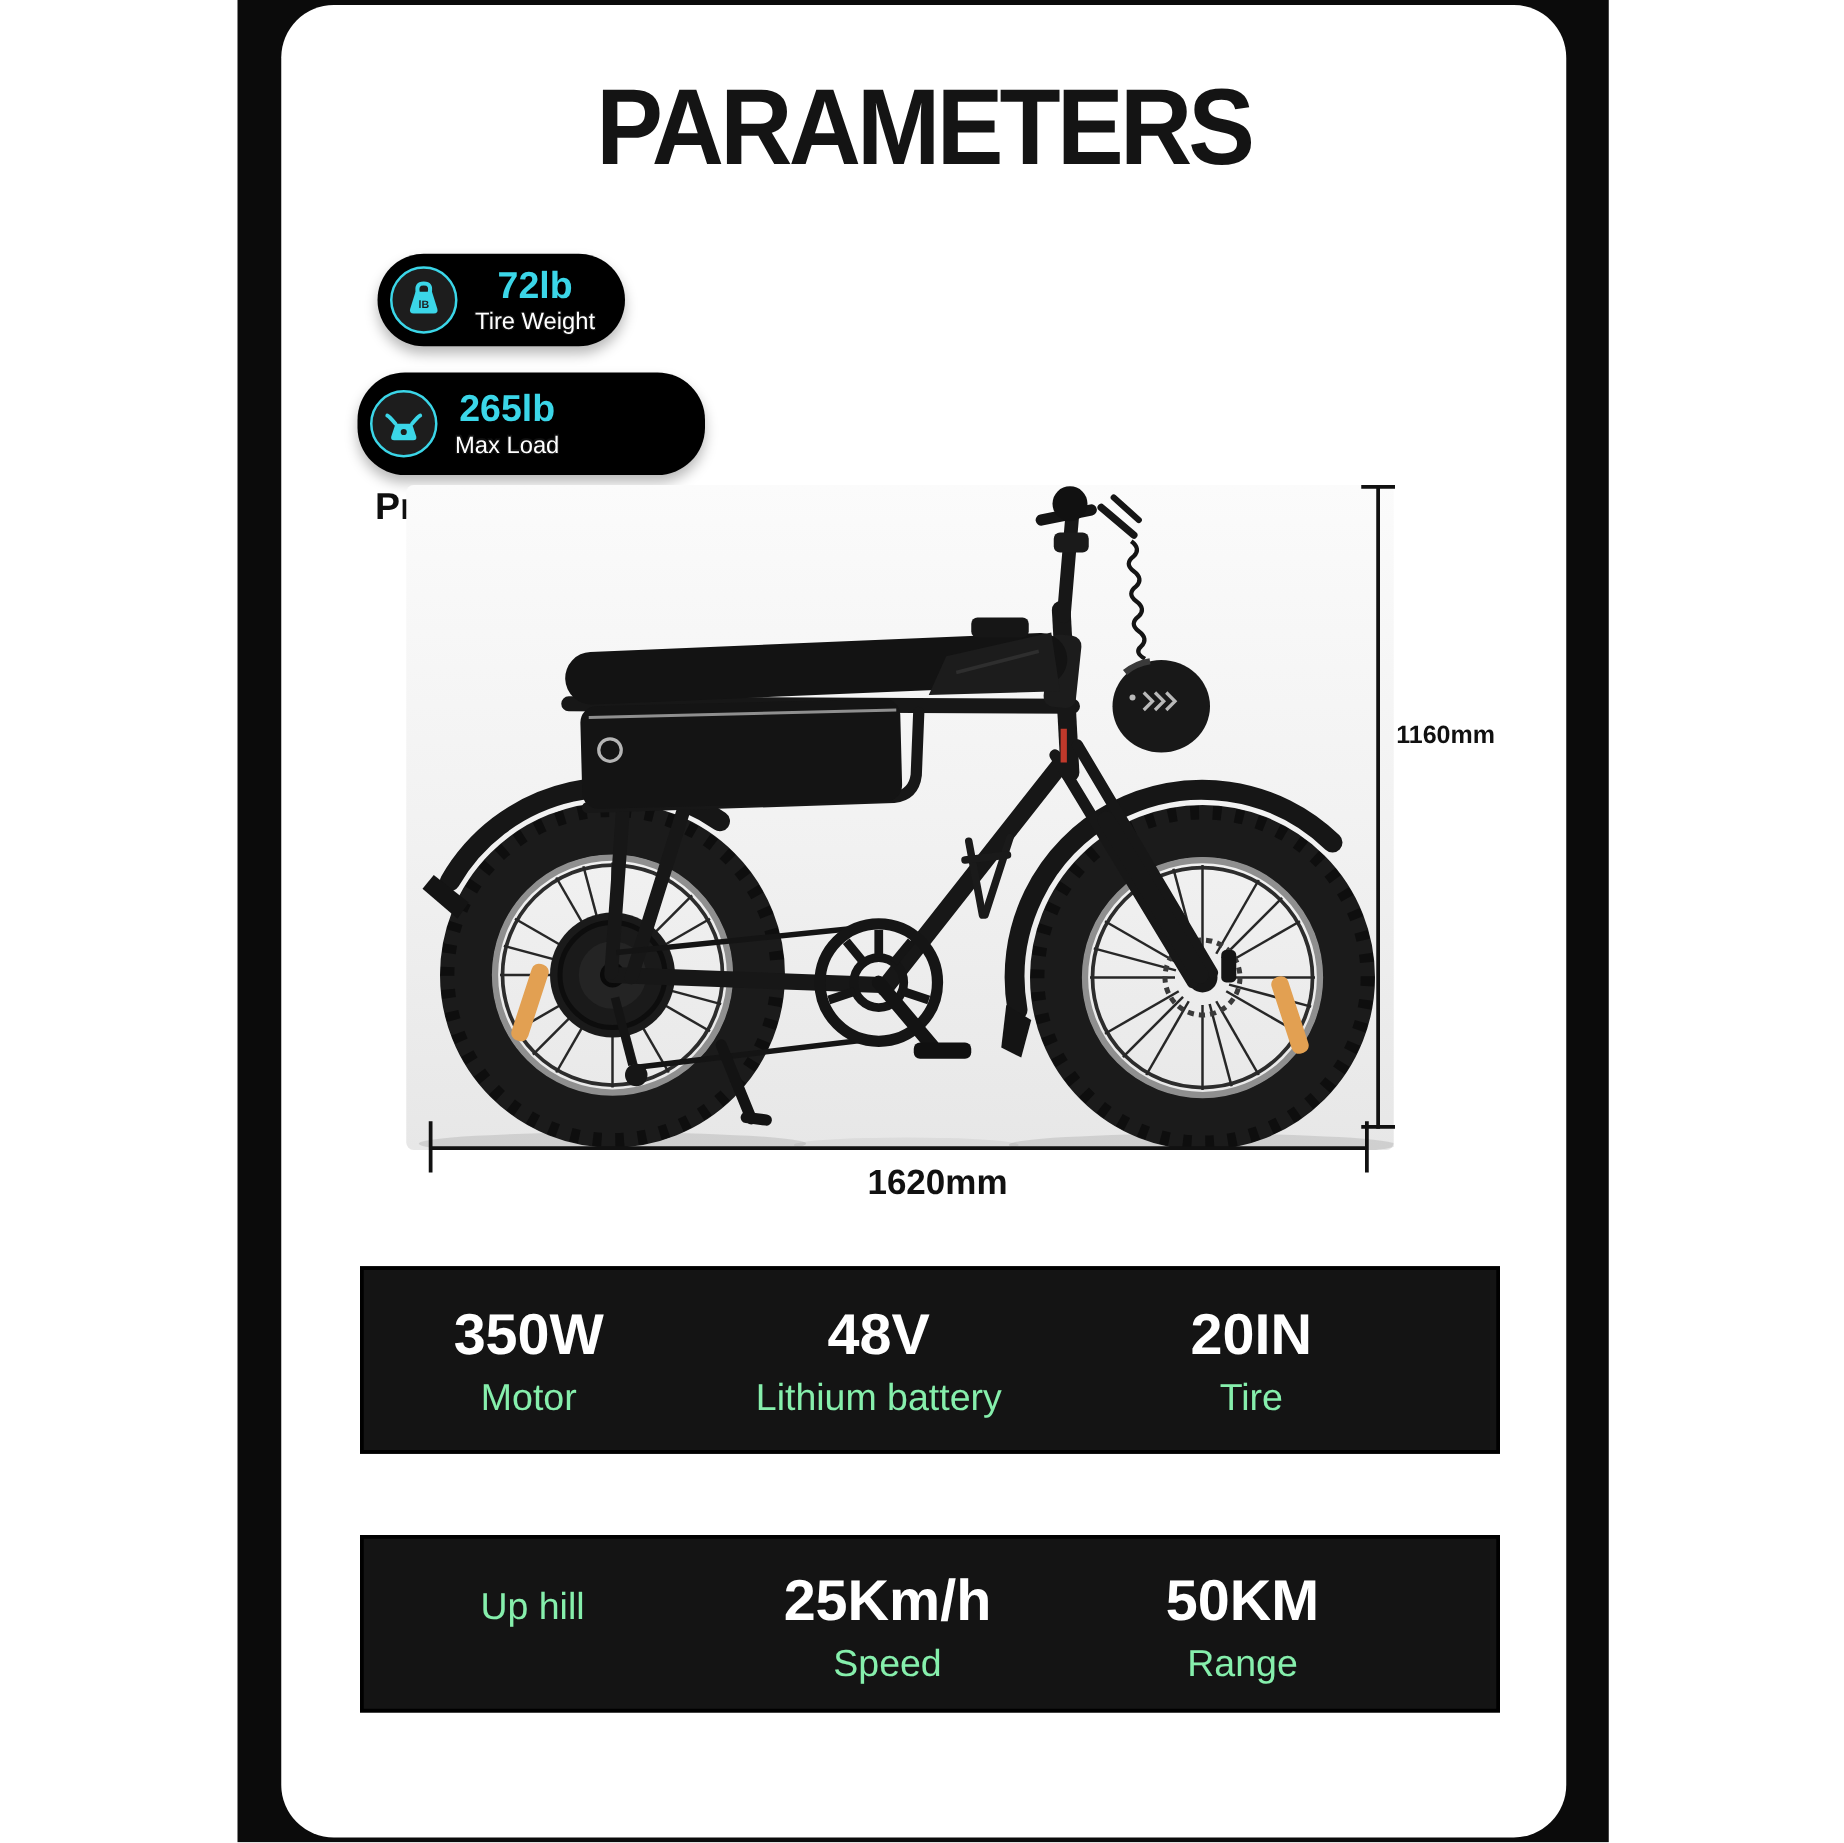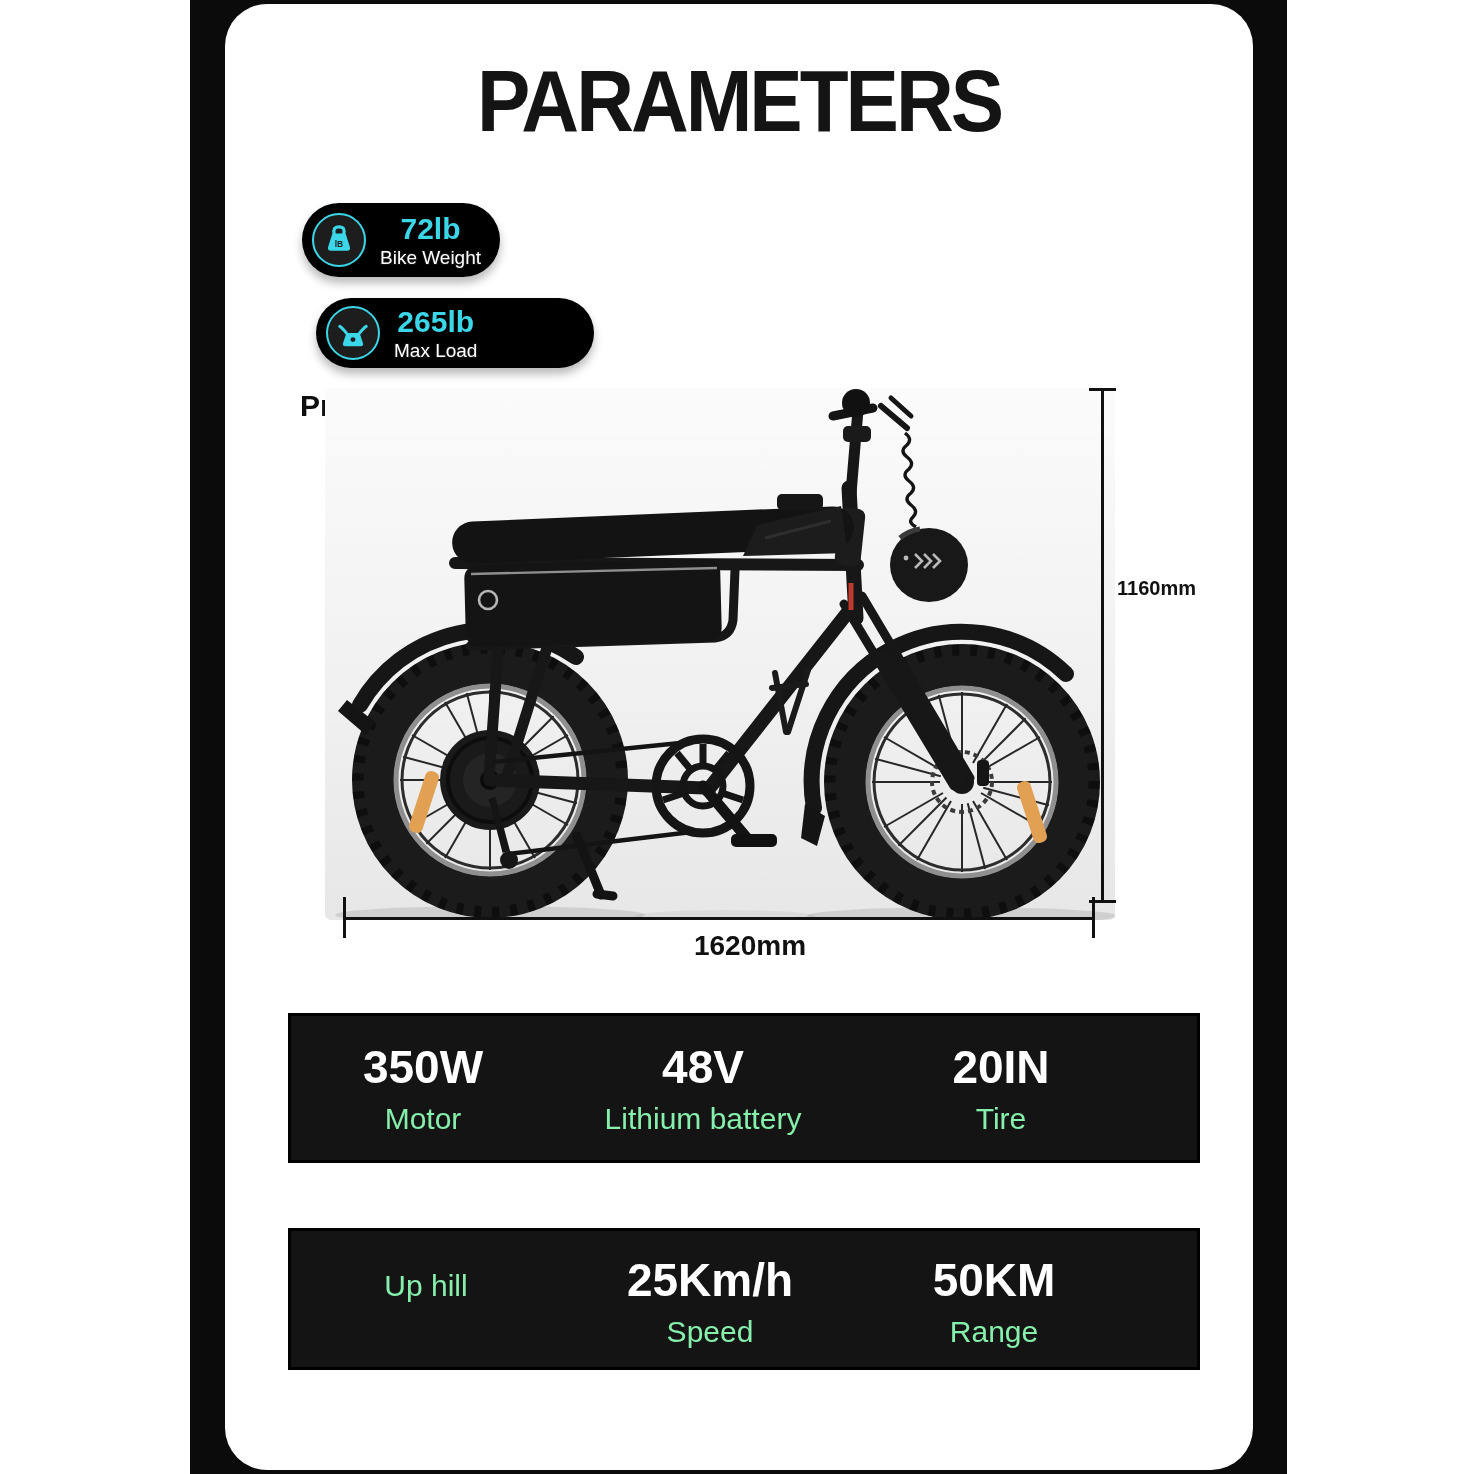--- a/index.html
+++ b/index.html
@@ -57,25 +57,25 @@
   <div class="pill abs" style="left:302px;top:203px;width:198px;height:74px;">
     <div class="ic">
       <svg width="34" height="34" viewBox="0 0 36 36">
         <path d="M13 12 q-2 -8 5 -8 q7 0 5 8" fill="none" stroke="#3bd6e8" stroke-width="3.4"></path>
         <path d="M11 11 h14 l4.5 14.5 q1 4 -3 4 H9.5 q-4 0 -3 -4 z" fill="#3bd6e8"></path>
         <text x="18" y="25" font-size="9" font-weight="bold" fill="#1d1d1d" text-anchor="middle" font-family="Liberation Sans, sans-serif">lB</text>
       </svg>
     </div>
     <div class="txt">
       <div class="val">72lb</div>
-      <div class="lbl">Bike Weight</div>
-    </div>
-  </div>
-
-  <div class="pill abs" style="left:316px;top:298px;width:278px;height:70px;">
+      <div class="lbl">Tire Weight</div>
+    </div>
+  </div>
+
+  <div class="pill abs" style="left:286px;top:298px;width:278px;height:82px;">
     <div class="ic">
       <svg width="34" height="34" viewBox="0 0 36 36">
         <path d="M11 18 q-5 -6 -7 -7" fill="none" stroke="#3bd6e8" stroke-width="3.2" stroke-linecap="round"></path>
         <path d="M25 18 q5 -6 7 -7" fill="none" stroke="#3bd6e8" stroke-width="3.2" stroke-linecap="round"></path>
         <path d="M11 18 h14 l3.5 10.5 q1 3.5 -2.5 3.5 H10 q-3.5 0 -2.5 -3.5 z" fill="#3bd6e8"></path>
         <circle cx="18" cy="25" r="2.6" fill="#1d1d1d"></circle>
       </svg>
     </div>
     <div class="txt">
       <div class="val">265lb</div>

